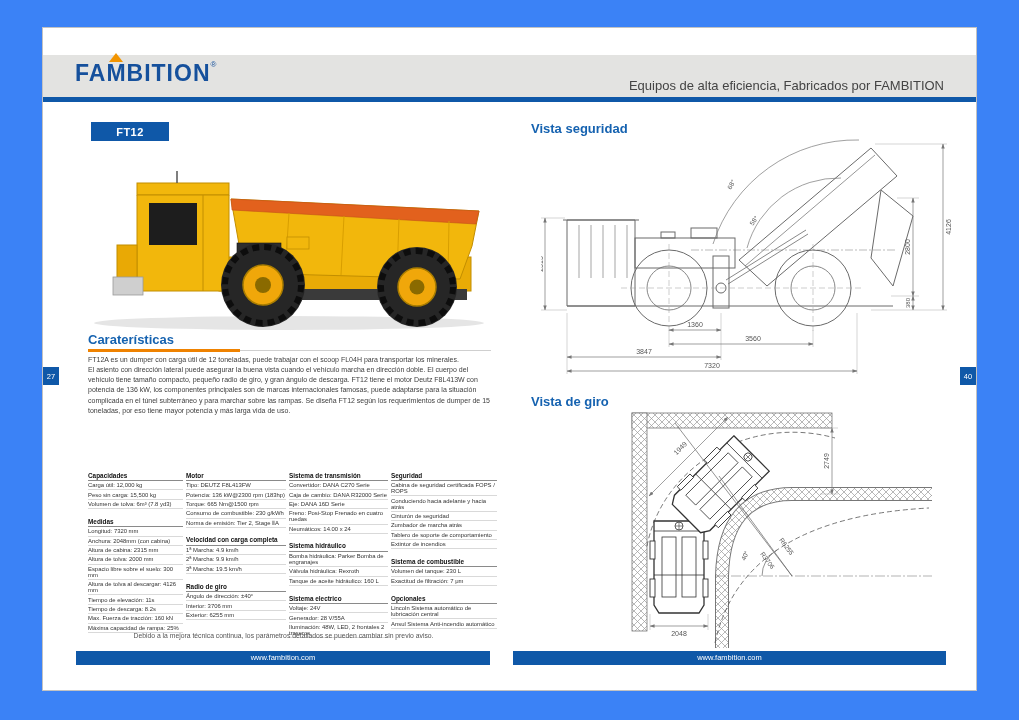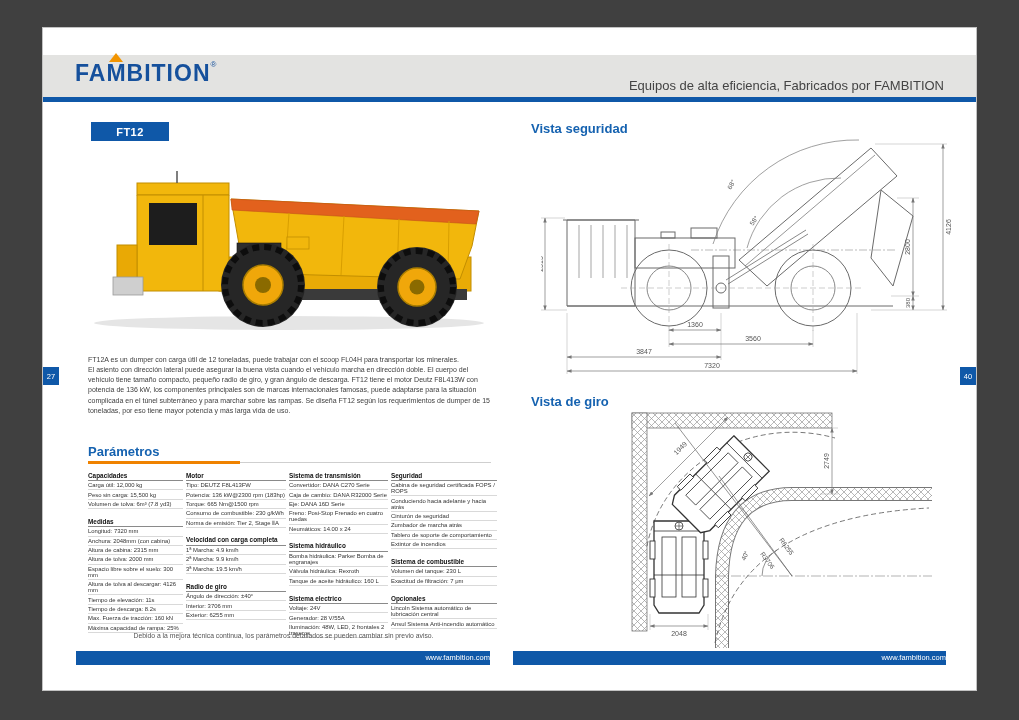--- a/index.html
+++ b/index.html
@@ -1,33 +1,33 @@
 <!DOCTYPE html>
 <html><head>
 <meta charset="utf-8">
 <style>
   * { margin:0; padding:0; box-sizing:border-box; }
   html,body { background:#ffffff; font-family:"Liberation Sans", sans-serif; }
-  .canvas { position:relative; width:1019px; height:720px; background:#404040; overflow:hidden; }
+  .canvas { position:relative; width:1019px; height:720px; background:#3b82f6; overflow:hidden; }
   .spread { position:absolute; left:42px; top:27px; width:935px; height:664px; background:#fff; border:1px solid #c2c2c2; }
 
   
   .topband { position:absolute; left:0; top:27px; width:100%; height:42px; background:#e3e3e1; }
   .bluebar-top { position:absolute; left:0; top:69px; width:100%; height:5px; background:#0f58a8; }
   .logo { position:absolute; left:32px; top:32px; font-size:23px; font-weight:bold; letter-spacing:1px; color:#15509c; white-space:nowrap; }
   .logo .mwrap { position:relative; display:inline-block; }
   .logo .tri { position:absolute; left:50%; top:-7px; transform:translateX(-50%); width:0; height:0; border-left:7px solid transparent; border-right:7px solid transparent; border-bottom:9px solid #f29400; }
   .logo .reg { font-size:8px; vertical-align:top; font-weight:normal; }
   .tagline { position:absolute; right:32px; top:50px; font-size:13px; color:#444; }
 
   
   .tab { position:absolute; width:16px; height:18px; background:#0f58a8; color:#fff; font-size:7.5px; display:flex; align-items:center; justify-content:center; }
   .tab.left { left:0; top:339px; }
   .tab.right { right:0; top:339px; }
-  .footer-bar { position:absolute; top:623px; height:14px; background:#0f58a8; color:#fff; font-size:7.5px; text-align:right; line-height:14px; }
+  .footer-bar { position:absolute; top:623px; height:14px; background:#0f58a8; color:#fff; font-size:7.5px; text-align:center; line-height:14px; }
   .footer-bar.fl { left:33px; width:414px; }
   .footer-bar.fr { left:470px; width:433px; }
   .disclaimer { position:absolute; left:33px; top:604px; width:415px; text-align:center; font-size:6.8px; color:#555; }
 
   
   .badge { position:absolute; left:48px; top:94px; width:78px; height:19px; background:#0f58a8; color:#fff; font-weight:bold; font-size:11px; display:flex; align-items:center; justify-content:center; letter-spacing:0.5px; }
   .sec-h { position:absolute; font-size:13px; font-weight:bold; color:#1562b0; }
   .h-rule { position:relative; height:1px; background:#cfcfcf; width:403px; margin-top:3px; }
   .h-rule::after { content:""; position:absolute; left:0; top:-1.5px; width:152px; height:3px; background:#ef8200; }
   .h-caract { left:45px; top:304px; }
@@ -101,29 +101,29 @@
         <circle cx="184" cy="136" r="8" fill="#8a6a00"></circle>
       </g>
       <g>
         <circle cx="338" cy="138" r="40" fill="#262626"></circle>
         <circle cx="338" cy="138" r="36" fill="none" stroke="#0d0d0d" stroke-width="6" stroke-dasharray="7 5"></circle>
         <circle cx="338" cy="138" r="19" fill="#f0a70a" stroke="#a87c00" stroke-width="1.5"></circle>
         <circle cx="338" cy="138" r="7.5" fill="#8a6a00"></circle>
       </g>
     </svg>
 
+    <div class="sec-h h-caract">
+      <span>Caraterísticas</span>
+      <div class="h-rule"></div>
+    </div>
     <div class="caract-text">
         <p>FT12A es un dumper con carga útil de 12 toneladas, puede trabajar con el scoop FL04H para transportar los minerales.</p>
         <p>El asiento con dirección lateral puede asegurar la buena vista cuando el vehículo marcha en dirección doble. El cuerpo del vehículo tiene tamaño compacto, pequeño radio de giro, y gran ángulo de descarga. FT12 tiene el motor Deutz F8L413W con potencia de 136 kW, los componentes principales son de marcas internacionales famosas, puede adaptarse para la situación complicada en el túnel subterráneo y para marchar sobre las rampas. Se diseña FT12 según los requerimientos de dumper de 15 toneladas, por eso tiene mayor potencia y más larga vida de uso.</p>
       </div>
 
-    <div class="sec-h h-param">
-      <span>Parámetros</span>
-      <div class="h-rule"></div>
-    </div>
     <div class="ptable">
         <div class="pcol c1">
           <div class="pgroup">
             <div class="pgh">Capacidades</div>
             <div class="prow">Carga útil: 12,000 kg</div>
             <div class="prow">Peso sin carga: 15,500 kg</div>
             <div class="prow">Volumen de tolva: 6m³ (7.8 yd3)</div>
           </div>
           <div class="pgroup">
             <div class="pgh">Medidas</div>

